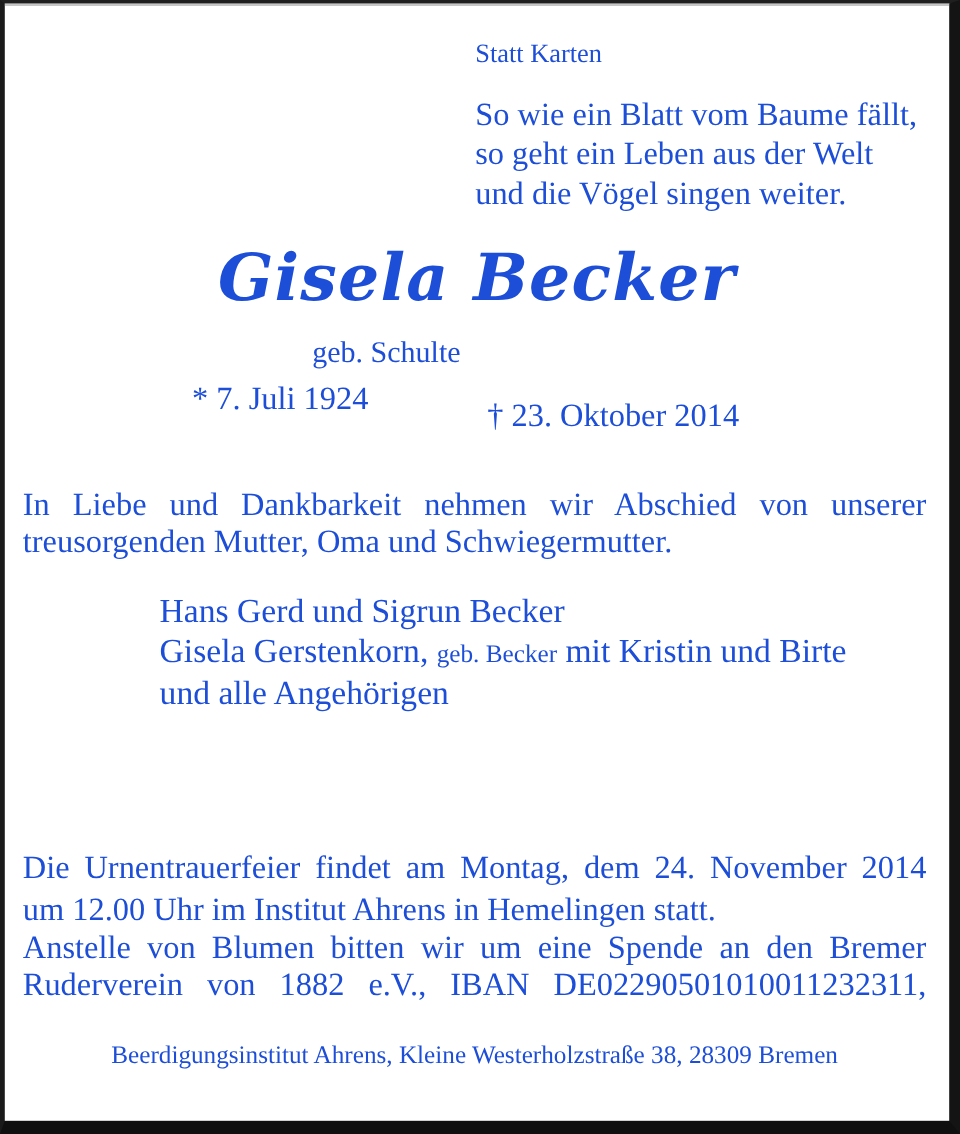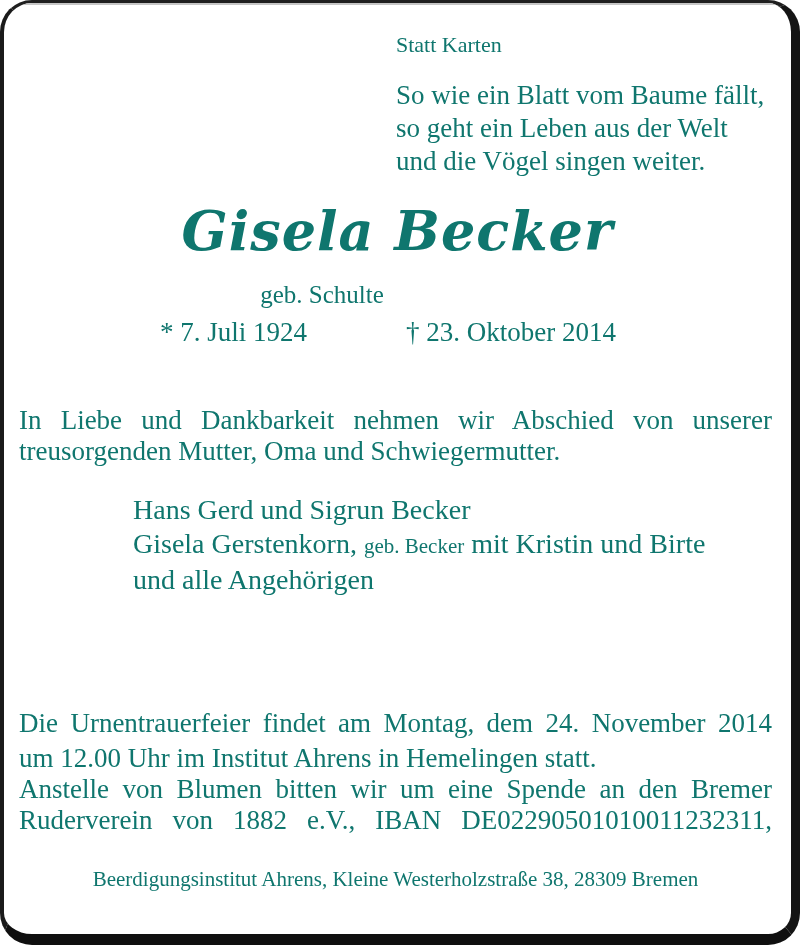--- a/index.html
+++ b/index.html
@@ -12,22 +12,21 @@
     width: 800px;
     height: 945px;
     box-sizing: border-box;
     background: #ffffff;
     border-top: 3px solid #1f1f1f;
     border-left: 4px solid #1a1a1a;
     border-right: 9px solid #141414;
     border-bottom: 11px solid #0f0f0f;
     overflow: hidden;
     font-family: "Liberation Serif", serif;
-    color: #0f766e;
-    border-radius: 32px;
+    color: #1d4ed8;
   }
   .top-scan-line {
     position: absolute;
     top: 0; left: 0; right: 0;
     height: 2px;
     background: #c6c6c6;
   }
   .abs { position: absolute; }
 
   .statt-karten {
@@ -59,21 +58,21 @@
     font-size: 25px;
     line-height: 30px;
   }
   .dates {
     left: 0; top: 313px;
     width: 787px;
     font-size: 27px;
     line-height: 33px;
   }
   .date-birth { position: absolute; left: 156px; white-space: nowrap; }
-  .date-death { position: absolute; left: 402px; white-space: nowrap; }
+  .date-death { position: absolute; left: 402px; white-space: nowrap; margin-top: 14px; }
 
   .para {
     left: 15px;
     width: 753px;
     font-size: 27px;
     margin-top: 21px;
   }
   .announcement { top: 381px; line-height: 31px; }
   .ceremony     { top: 682px; line-height: 35px; }
   .donation     { top: 750px; line-height: 31px; }

